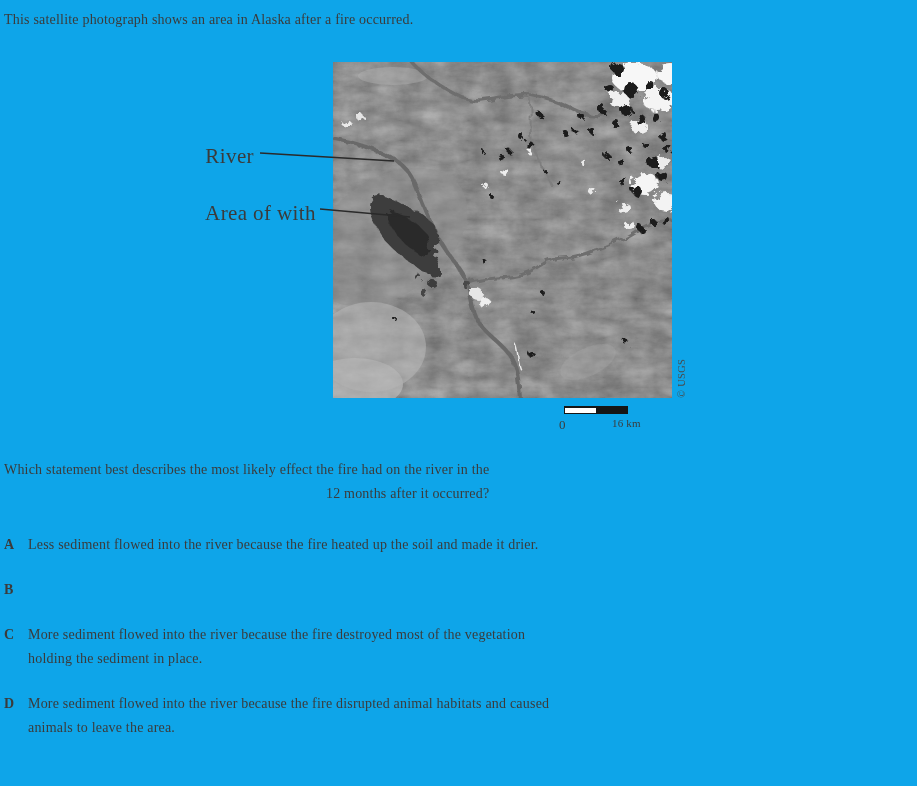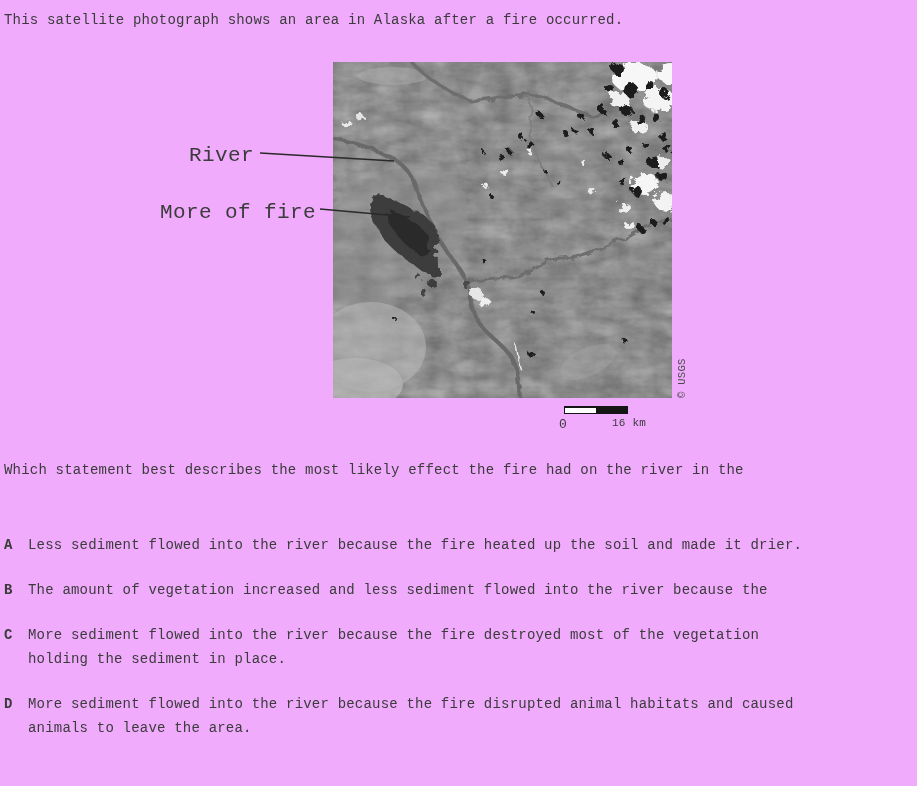--- a/index.html
+++ b/index.html
@@ -1,19 +1,19 @@
 <!DOCTYPE html>
 <html><head>
 <meta charset="utf-8">
 <style>
   html,body { margin:0; padding:0; background:#ffffff; }
   .page {
     position:relative; width:917px; height:786px; overflow:hidden;
-    font-family:Liberation Mono, monospace;
-    color:#3b3b3b; font-size:14px; letter-spacing:0.2px; background:#f0abfc;
+    font-family:Liberation Serif, serif;
+    color:#3b3b3b; font-size:14px; letter-spacing:0.2px; background:#0ea5e9;
   }
   .intro { position:absolute; left:4px; top:9px; line-height:22px; }
   .sat-img { position:absolute; left:333px; top:62px; }
   .fig-label { position:absolute; font-size:21px; letter-spacing:0.4px; white-space:nowrap; }
   .lbl-river { right:663px; top:144px; }
   .lbl-fire  { right:601px; top:201px; }
   .leaders { position:absolute; left:255px; top:145px; pointer-events:none; }
   .usgs {
     position:absolute; left:676px; top:398px; font-size:10.5px; color:#4a4a4a;
     letter-spacing:0.3px; white-space:nowrap;
@@ -161,49 +161,49 @@
         <circle cx="210" cy="231" r="2"></circle>
         <circle cx="293" cy="280" r="2.5"></circle>
       <circle cx="198" cy="292" r="3"></circle>
         <circle cx="152" cy="200" r="2"></circle>
         <circle cx="60" cy="255" r="2"></circle>
       <circle cx="133" cy="222" r="4" fill="#4a4a4a"></circle>
     </g>
   </svg>
 
   <div class="fig-label lbl-river">River</div>
-  <div class="fig-label lbl-fire">More of fire</div>
+  <div class="fig-label lbl-fire">Area of with</div>
   <svg class="leaders" width="160" height="80" viewBox="0 0 160 80">
     <line x1="5" y1="8" x2="139" y2="16" stroke="#2a2a2a" stroke-width="1.3"></line>
     <line x1="65" y1="64" x2="155" y2="72" stroke="#2a2a2a" stroke-width="1.3"></line>
   </svg>
 
   <div class="usgs">© USGS</div>
 
   <div class="scalebar">
     <div class="scalebar-fill"></div>
   </div>
   <div class="scale-zero">0</div>
   <div class="scale-dist">16 km</div>
 
   <div class="question">
     <div>Which statement best describes the most likely effect the fire had on the river in the</div>
+    <div>12 months after it occurred?</div>
   </div>
 
   <div class="options">
     <div class="option">
       <span class="letter">A</span>
       <span class="opt-text">
         <span class="line">Less sediment flowed into the river because the fire heated up the soil and made it drier.</span>
       </span>
     </div>
     <div class="option">
       <span class="letter">B</span>
       <span class="opt-text">
-        <span class="line">The amount of vegetation increased and less sediment flowed into the river because the</span>
       </span>
     </div>
     <div class="option">
       <span class="letter">C</span>
       <span class="opt-text">
         <span class="line">More sediment flowed into the river because the fire destroyed most of the vegetation</span>
         <span class="line">holding the sediment in place.</span>
       </span>
     </div>
     <div class="option">

